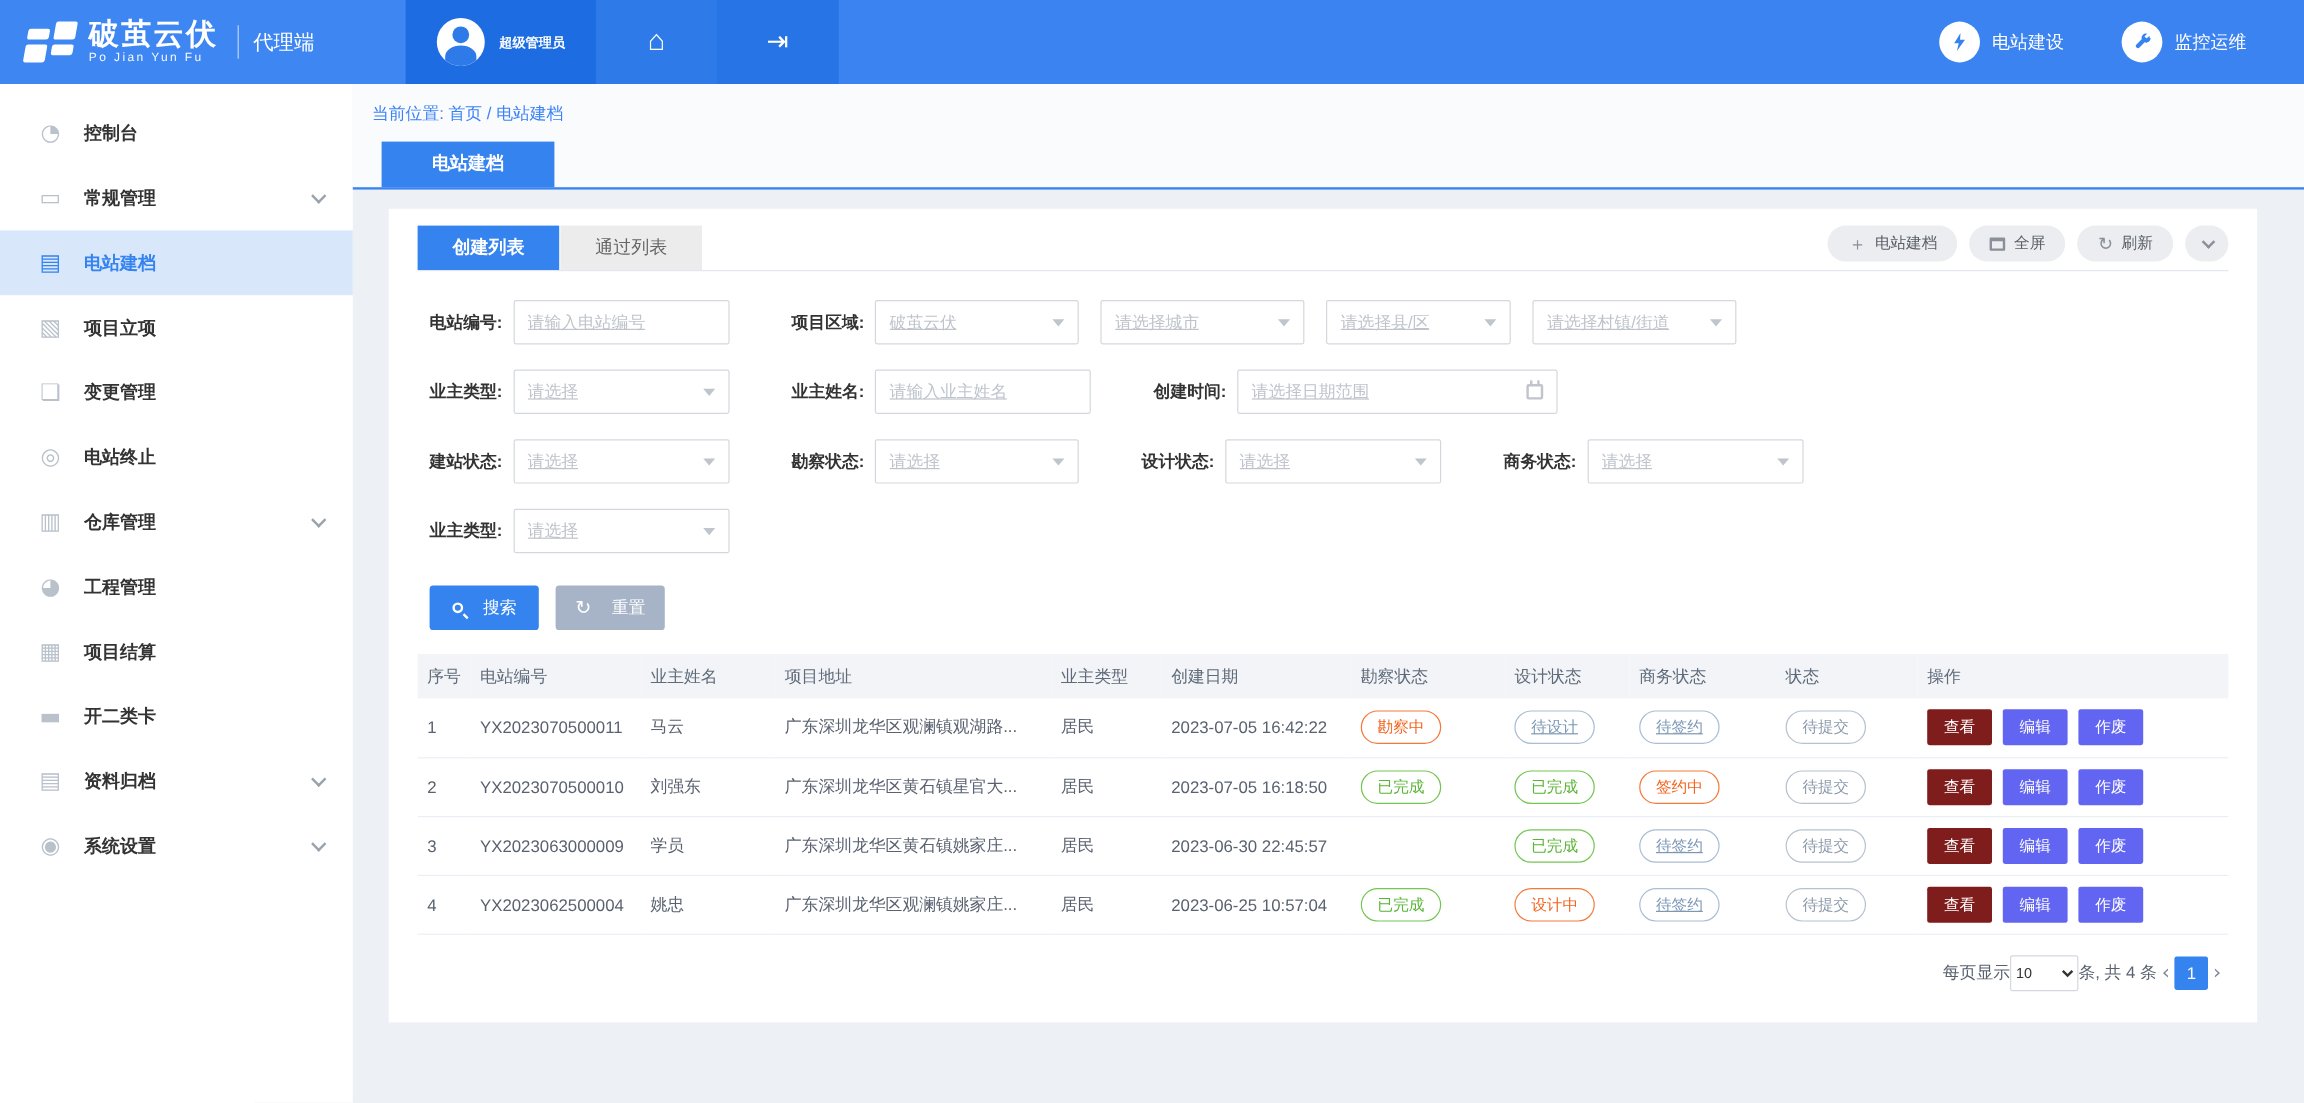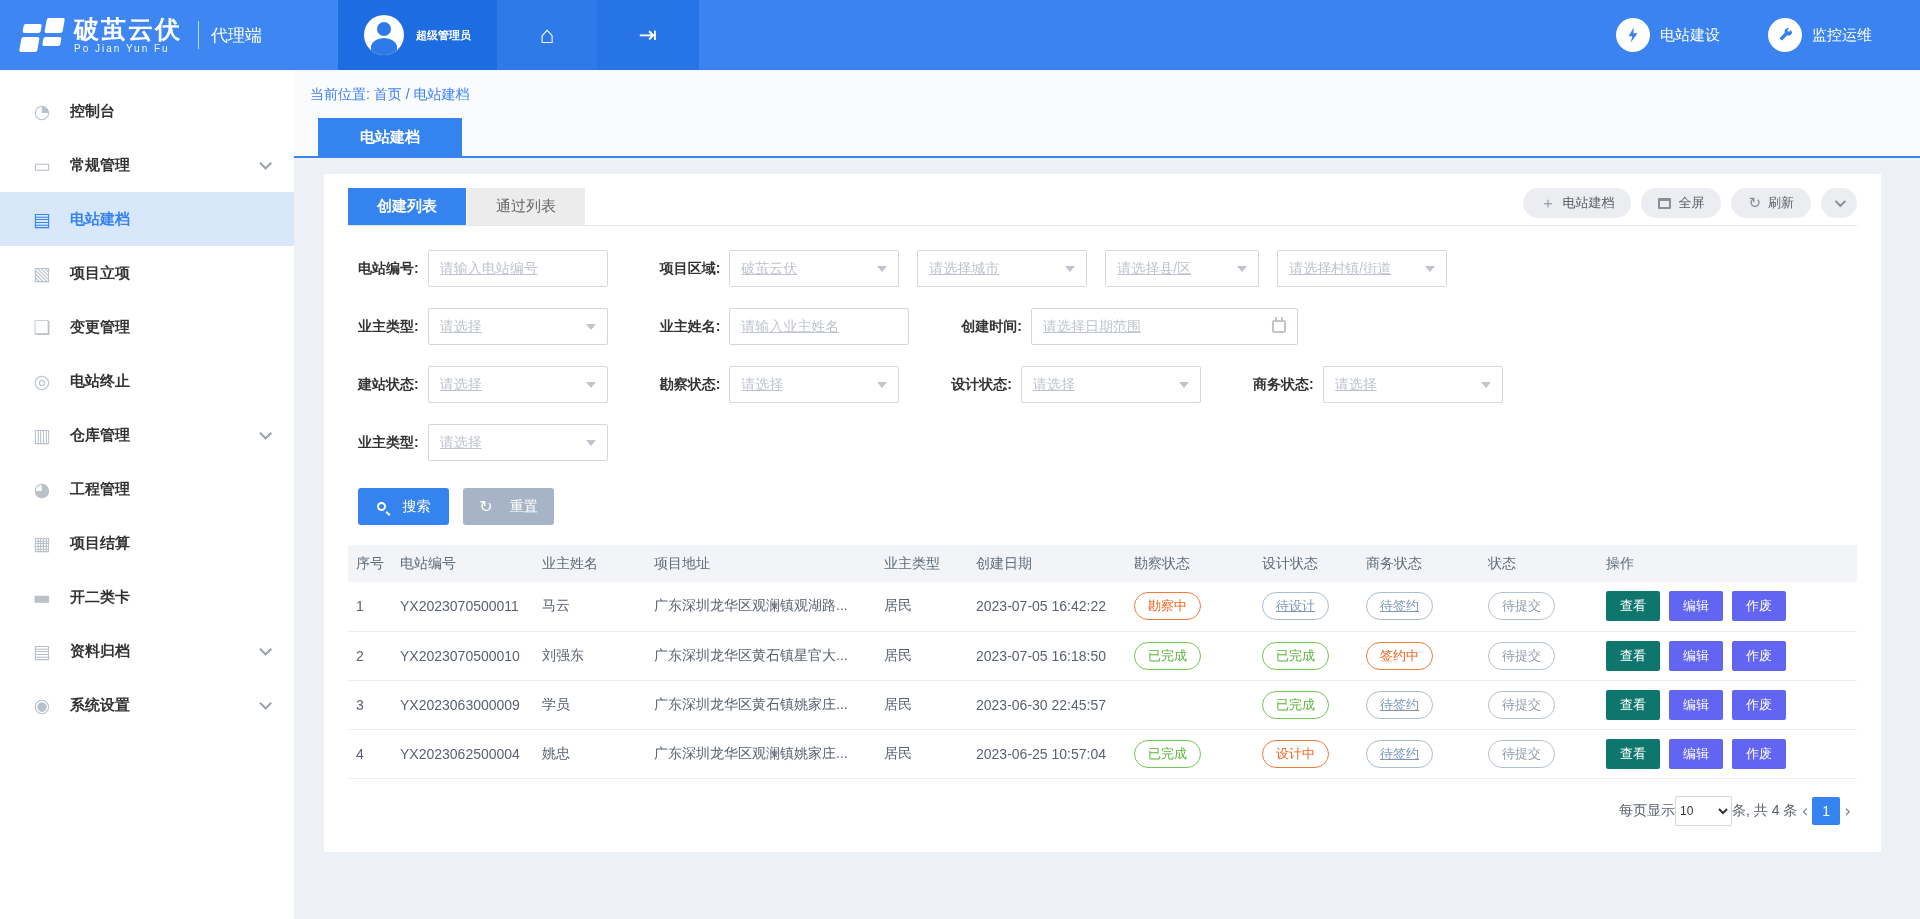--- a/index.html
+++ b/index.html
@@ -95,21 +95,21 @@
     text-align:left; padding:0 8px; }
   tbody td { height:49px; border-bottom:1px solid #ebeef5; font-size:14px; color:#5a6270;
     padding:0 8px; white-space:nowrap; overflow:hidden; }
   .badge { display:inline-block; padding:4px 13px; border-radius:14px; font-size:13px; border:1px solid; }
   .badge.orange { color:#f4631c; border-color:#f47a3c; }
   .badge.green  { color:#58b434; border-color:#74c653; }
   .badge.wait   { color:#7d98b6; border-color:#a9bdd4;text-decoration:underline; }
   .badge.gray   { color:#8d9aac; border-color:#b7c2cf; }
   .act { height:30px; padding:0 14px; border:none; border-radius:2px; color:#fff; font-size:13px;
     margin-right:9px; cursor:pointer; }
-  .act.view { background:#0f766e;font-family:Liberation Mono, monospace; }
+  .act.view { background:#7f1d1d;font-family:Liberation Mono, monospace; }
   .act.edit, .act.void { background:#6165f1; }
 
   
   .pager { display:flex; justify-content:flex-end; align-items:center; gap:0;
     padding:17px 2px 26px; font-size:14px; color:#5a6270; }
   .pp-select { height:30px; width:57px; border:1px solid #d4d7dd; border-radius:2px; font-size:12px;
     color:#333; background:#fff; font-family:inherit; }
   .pg-arrow { font-size:17px; color:#7d8694; background:none; border:none; cursor:pointer; padding:0 4px;
     font-family:"DejaVu Sans",sans-serif; }
   .pg-num { width:28px; height:28px; background:#3583ef; color:#fff; border:none; border-radius:2px;

